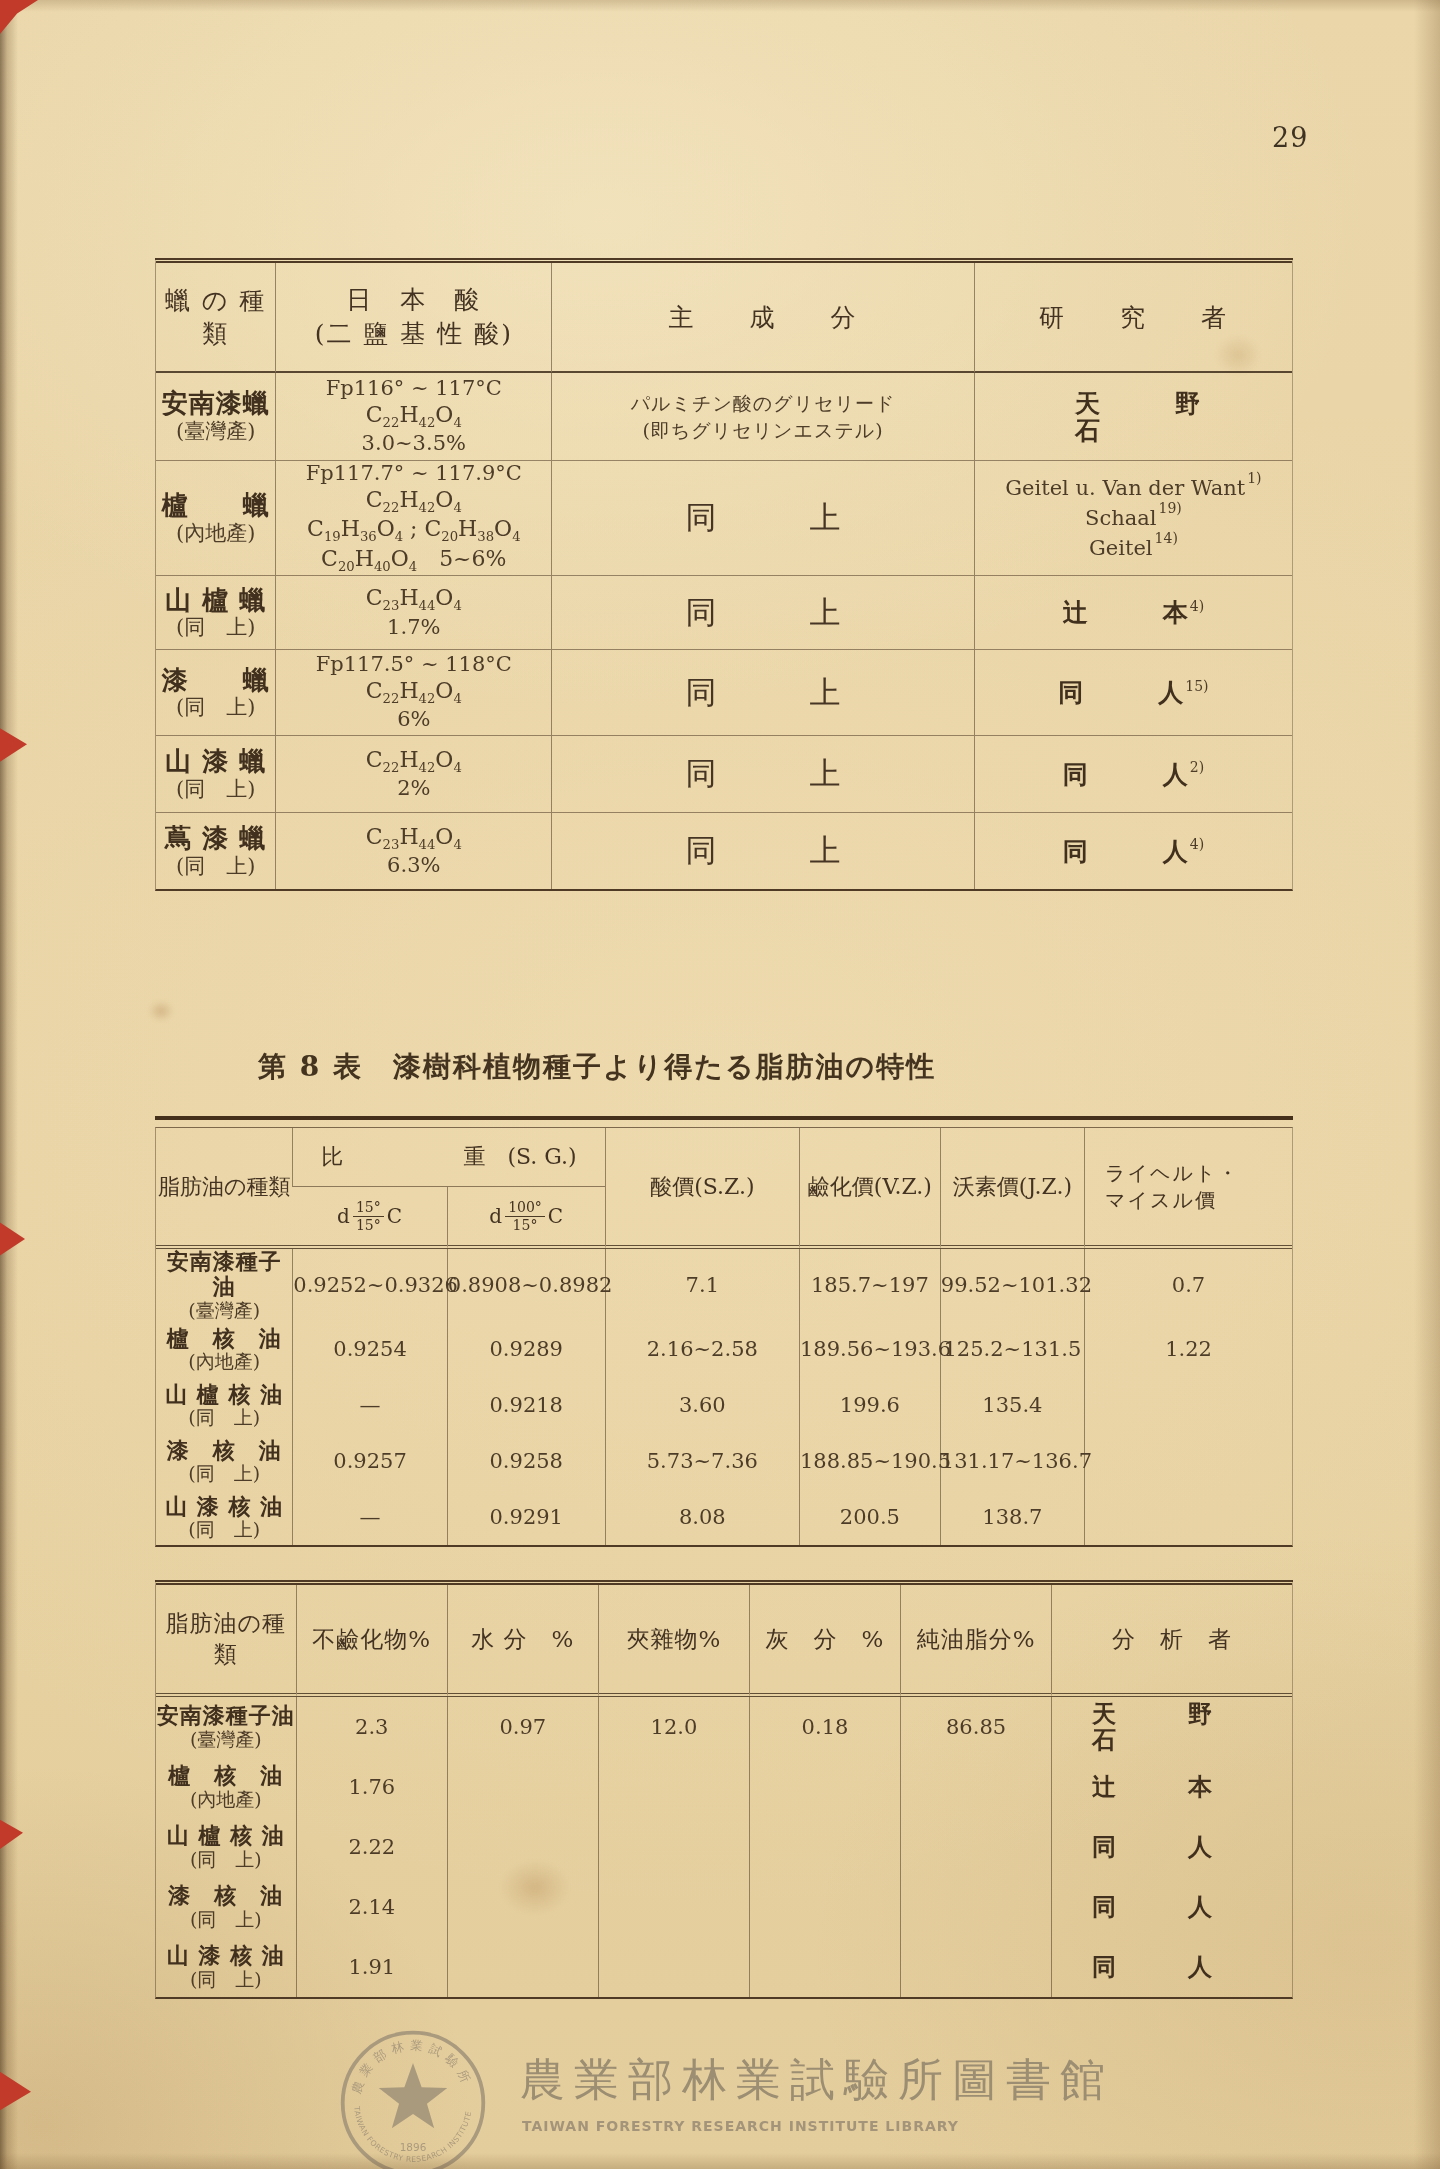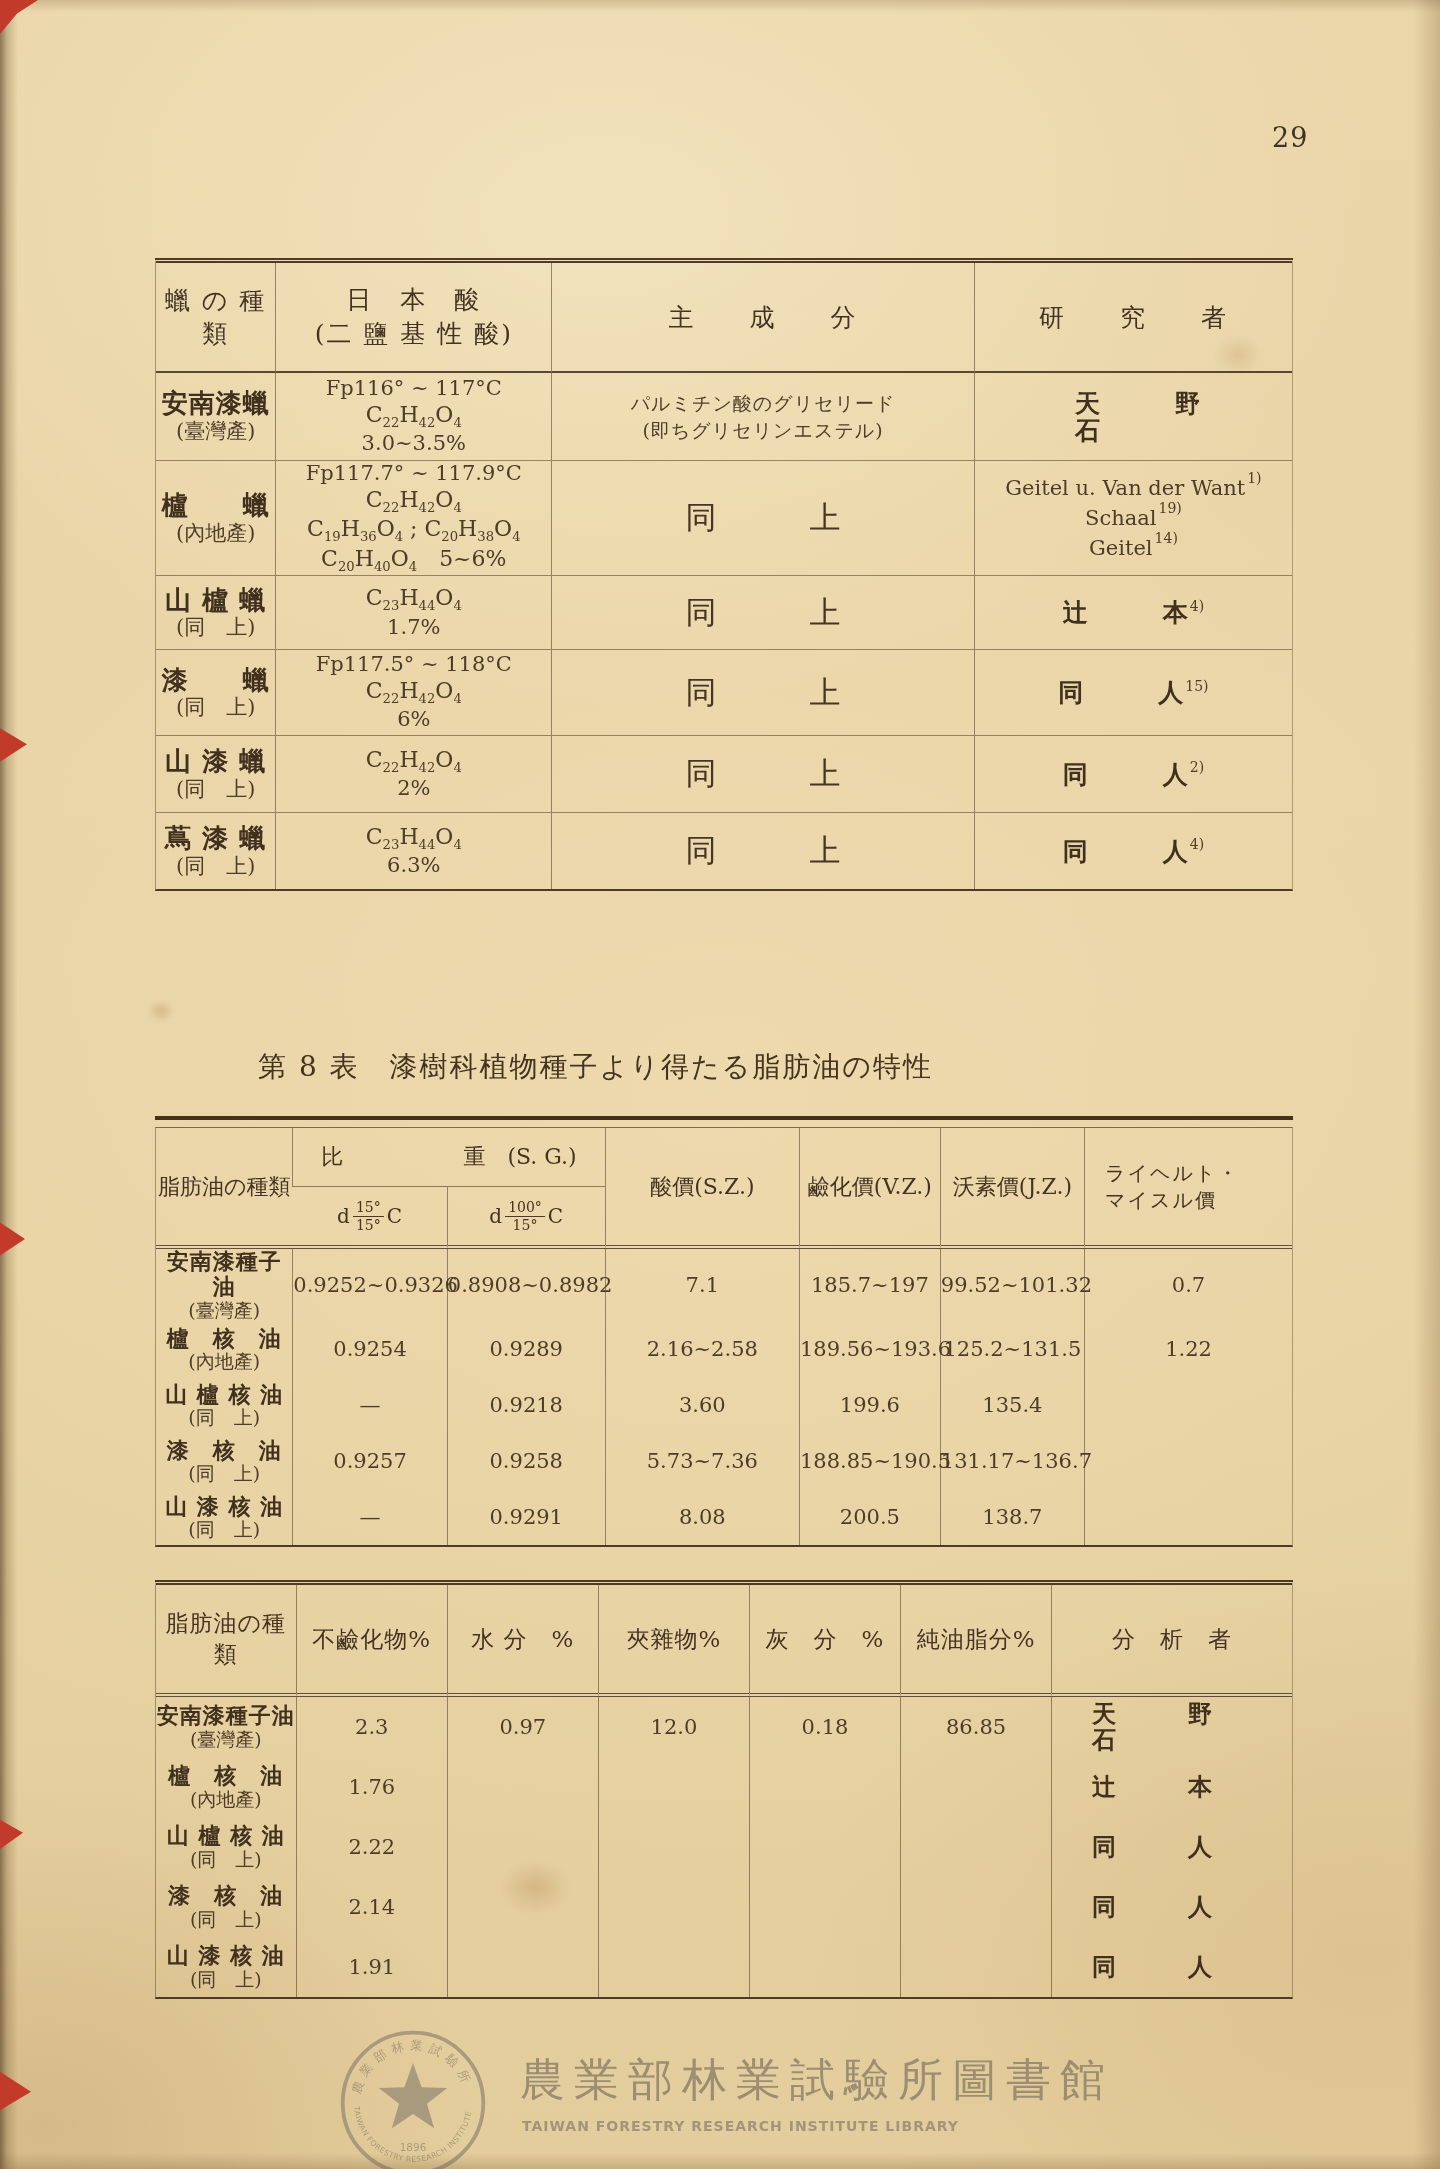--- a/index.html
+++ b/index.html
@@ -63,21 +63,21 @@
   .t1 { left:155px; top:258px; width:1138px;
         border-top:5px double #4f3a26; border-bottom:2px solid #4f3a26;
         border-left:1px solid rgba(79,58,38,.45); border-right:1px solid rgba(79,58,38,.38); }
   .t1 thead th { border-bottom:2px solid rgba(64,46,28,.85); height:108px; font-size:25px; letter-spacing:2px; color:#443322; }
   .t1 tbody td { border-bottom:1px solid rgba(79,58,38,.55); }
   .t1 tbody tr:last-child td { border-bottom:none; }
   .t1 .hdr2 { display:block; line-height:1.35; }
   .t1 .res-stack { text-align:left; padding-left:100px; line-height:1.08; }
 
   
-  .tbl-title { position:absolute; left:258px; top:1048px; font-size:28px; font-weight:normal;
+  .tbl-title { position:absolute; left:258px; top:1048px; font-size:28px; font-weight:bold;
                letter-spacing:2px; color:#43331f; z-index:2; }
 
   
   .t2-thick { position:absolute; left:155px; top:1116px; width:1138px; height:4px; background:#45301c; z-index:2; }
   .t2 { left:155px; top:1127px; width:1138px;
         border-top:1px solid rgba(79,58,38,.7); border-bottom:2px solid #4f3a26;
         border-left:1px solid rgba(79,58,38,.45); border-right:1px solid rgba(79,58,38,.38); }
   .t2 thead th { font-size:22px; color:#443322; }
   .t2 .h1 th { height:58px; }
   .t2 .h2 th { height:58px; }

